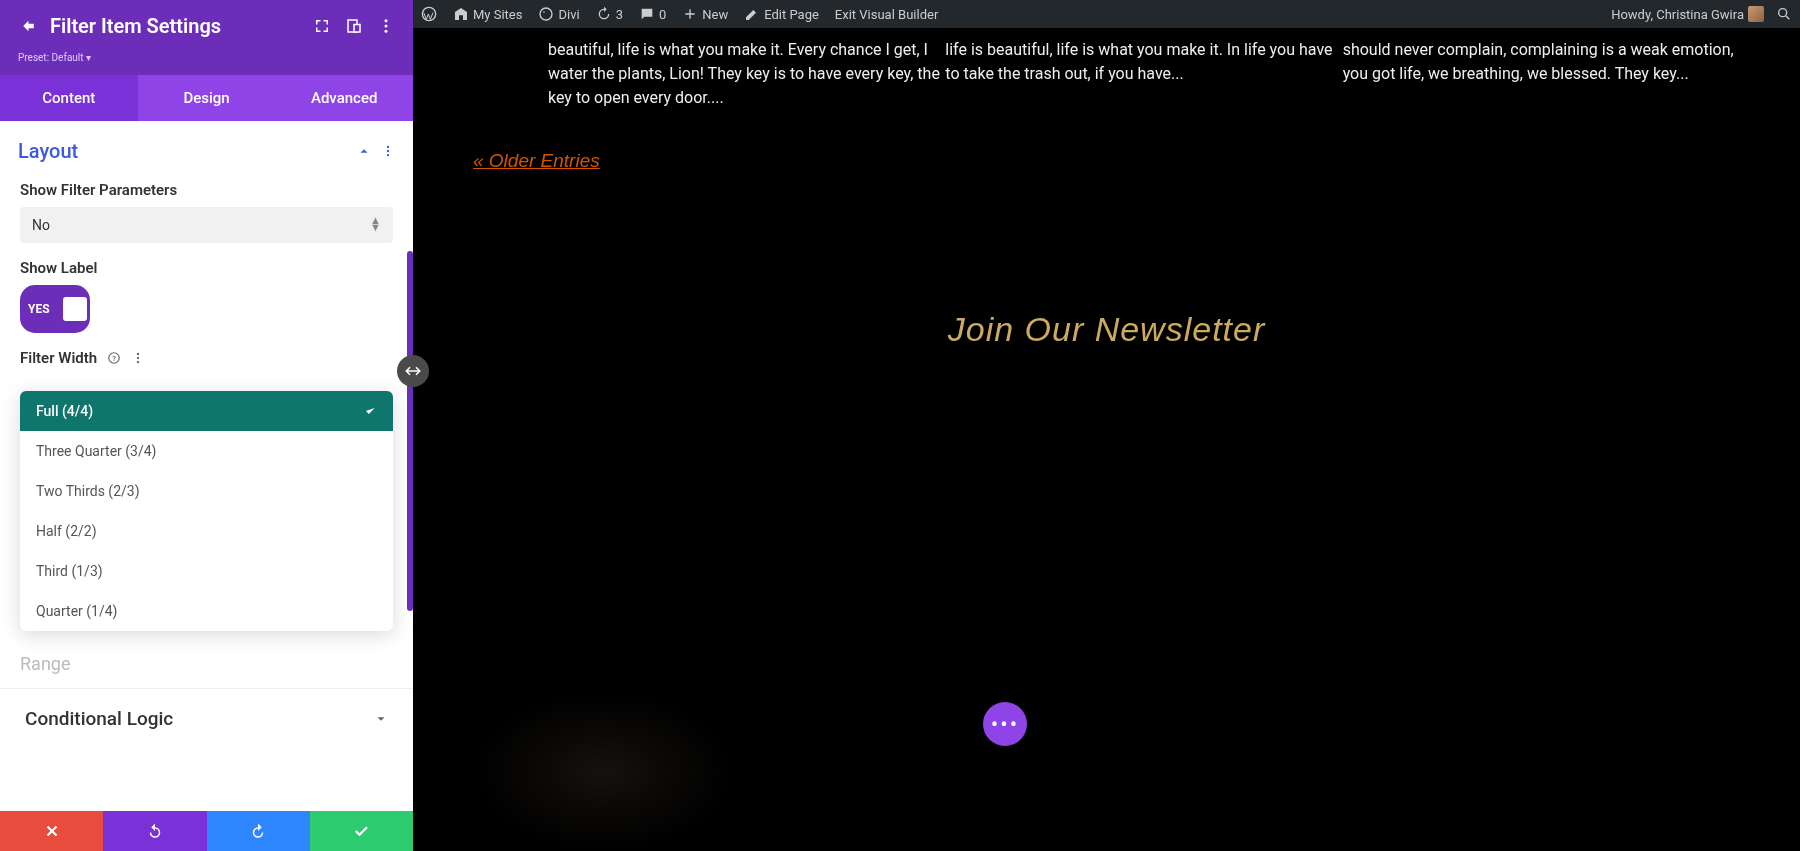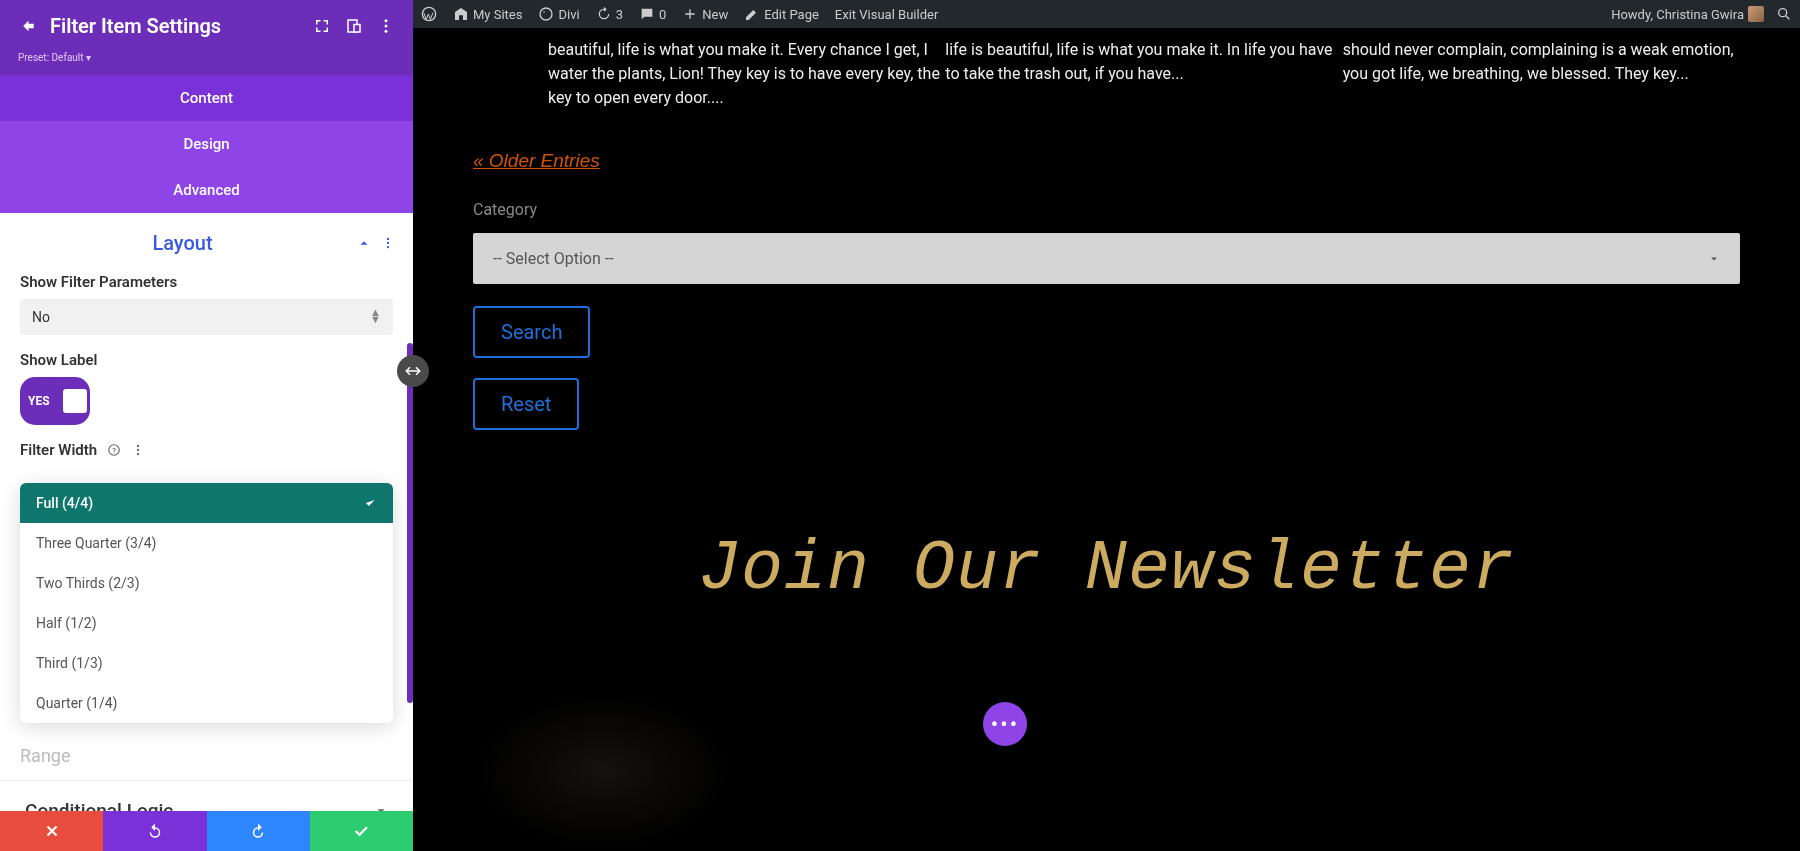--- a/index.html
+++ b/index.html
@@ -12,26 +12,26 @@
 .wp-item { display: flex; align-items: center; gap: 4px; cursor: pointer; }
 .wp-item svg { width: 16px; height: 16px; fill: #ccc; }
 .avatar { width: 16px; height: 16px; background: linear-gradient(135deg,#c97,#864); border-radius: 2px; }
 
 
 .panel { position: absolute; top: 0; left: 0; width: 413px; height: 100%; background: #fff; display: flex; flex-direction: column; }
 .panel-header { background: #6c2eb9; color: #fff; padding: 14px 18px; display: flex; align-items: center; gap: 14px; }
 .panel-header .title { font-size: 20px; font-weight: 600; flex: 1; }
 .panel-header svg { width: 18px; height: 18px; fill: #fff; cursor: pointer; }
 .panel-preset { background: #6c2eb9; color: #e0c7ff; padding: 0 18px 12px; font-size: 10px; }
-.panel-tabs { background: #8e44e6; display: flex; flex-direction: column; }
+.panel-tabs { background: #8e44e6; display: flex; }
 .panel-tabs .tab { flex: 1; text-align: center; padding: 14px 0; color: #fff; font-size: 15px; font-weight: 500; cursor: pointer; }
 .panel-tabs .tab.active { background: #7a32d8; }
 
 .panel-body { flex: 1; overflow-y: auto; padding: 0; position: relative; }
-.section-header { display: flex; align-items: center; padding: 18px 18px 10px; text-align: center; }
+.section-header { display: flex; align-items: center; padding: 18px 18px 10px; }
 .section-header .sec-title { color: #3b5ae0; font-size: 20px; font-weight: 500; flex: 1; }
 .section-header svg { width: 14px; height: 14px; fill: #3b5ae0; margin-left: 10px; cursor: pointer; }
 
 .field { padding: 8px 20px; }
 .field-label { font-size: 15px; color: #333; font-weight: 600; margin-bottom: 8px; display: flex; align-items: center; gap: 10px; }
 .field-label svg { width: 14px; height: 14px; fill: #666; }
 .select-box { width: 100%; background: #f1f1f1; border: none; border-radius: 4px; padding: 10px 12px; font-size: 14px; color: #333; display: flex; align-items: center; justify-content: space-between; cursor: pointer; }
 .select-box .caret { font-size: 11px; color: #888; line-height: 0.6; }
 
 .toggle { width: 70px; height: 48px; background: #6c2eb9; border-radius: 15px; position: relative; display: flex; align-items: center; padding: 0 8px; cursor: pointer; }
@@ -69,21 +69,21 @@
 .posts-row { display: flex; padding: 10px 60px 24px 135px; }
 .post-col { flex: 1; font-size: 16px; line-height: 1.5; color: #eee; }
 .older-link { display: inline-block; margin: 16px 0 28px 60px; color: #d35400; font-style: italic; font-family: Liberation Sans, sans-serif; font-size: 19px; text-decoration: underline; cursor: pointer; }
 
 .filter-block { padding: 0 60px; }
 .filter-label { color: #888; font-size: 16px; margin-bottom: 14px; }
 .filter-select { width: 100%; background: #d5d5d5; color: #555; padding: 16px 20px; font-size: 16px; display: flex; align-items: center; justify-content: space-between; border-radius: 2px; cursor: pointer; margin-bottom: 22px; }
 .filter-select svg { width: 12px; height: 12px; fill: #555; }
 .outline-btn { display: inline-block; border: 2px solid #1e6fd9; color: #1e6fd9; padding: 12px 26px; font-size: 20px; border-radius: 4px; cursor: pointer; margin-bottom: 20px; }
 
-.newsletter-heading { text-align: center; font-family: Liberation Mono, monospace; font-size: 70px; color: #CCAB60; font-style: italic; margin-top: 80px; letter-spacing: 1px; }
+.newsletter-heading { text-align: center; font-family: Liberation Sans, sans-serif; font-size: 34px; color: #CCAB60; font-style: italic; margin-top: 110px; letter-spacing: 1px; }
 .fab { position: absolute; left: 570px; bottom: 105px; width: 44px; height: 44px; background: #8e44e6; border-radius: 50%; display: flex; align-items: center; justify-content: center; color: #fff; font-size: 22px; cursor: pointer; box-shadow: 0 2px 8px rgba(0,0,0,0.4); letter-spacing: 2px; }
 .bg-image { position: absolute; left: 60px; bottom: 0; width: 260px; height: 160px; background: radial-gradient(ellipse at center, rgba(60,50,40,0.35), transparent 70%); }
 </style>
 </head>
 <body>
 
 <div class="wp-admin-bar">
   <div class="left">
     <div class="wp-item">
         <svg viewBox="0 0 24 24">
@@ -220,21 +220,21 @@
 
     <div class="dropdown">
       <div class="opt selected">
         <span>Full (4/4)</span>
         <svg viewBox="0 0 24 24">
             <path d="M5 12l5 5L20 7"></path>
           </svg>
       </div>
       <div class="opt">Three Quarter (3/4)</div>
       <div class="opt">Two Thirds (2/3)</div>
-      <div class="opt">Half (1/2)</div>
+      <div class="opt">Half (2/2)</div>
       <div class="opt">Third (1/3)</div>
       <div class="opt">Quarter (1/4)</div>
     </div>
 
     <div class="faded">Range</div>
 
     <div class="section-collapsed">
       <span class="sec-title">Conditional Logic</span>
       <svg viewBox="0 0 24 24">
           <path d="M6 9l6 6 6-6z"></path>
@@ -273,28 +273,17 @@
 </div>
 
 <div class="preview">
   <div class="posts-row">
     <div class="post-col">beautiful, life is what you make it. Every chance I get, I water the plants, Lion! They key is to have every key, the key to open every door....</div>
     <div class="post-col">life is beautiful, life is what you make it. In life you have to take the trash out, if you have...</div>
     <div class="post-col">should never complain, complaining is a weak emotion, you got life, we breathing, we blessed. They key...</div>
   </div>
   <a class="older-link">« Older Entries</a>
 
-  <div class="filter-block">
-    <div class="filter-label">Category</div>
-    <div class="filter-select">
-      <span>-- Select Option --</span>
-      <svg viewBox="0 0 24 24">
-          <path d="M6 9l6 6 6-6z"></path>
-        </svg>
-    </div>
-    <div><span class="outline-btn">Search</span></div>
-    <div><span class="outline-btn">Reset</span></div>
-  </div>
 
   <div class="bg-image"></div>
   <div class="newsletter-heading">Join Our Newsletter</div>
   <div class="fab">•••</div>
 </div>
 
 </body></html>

